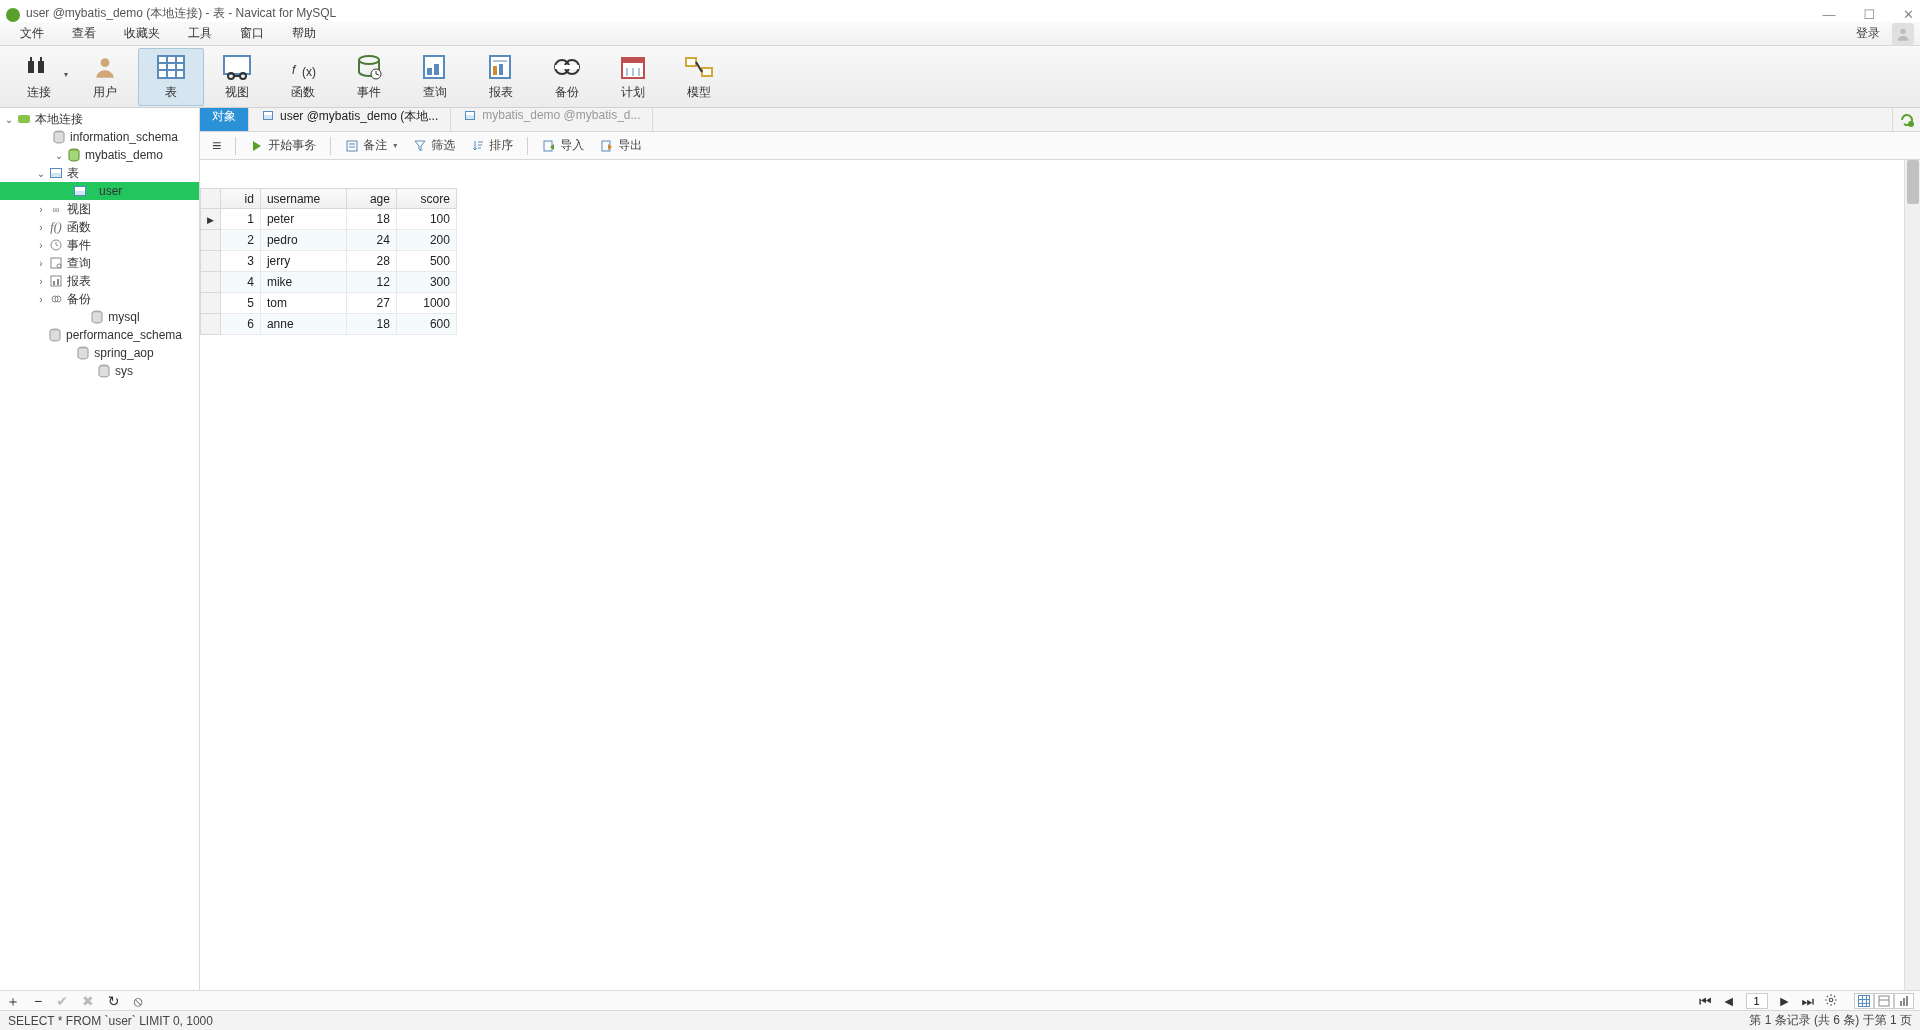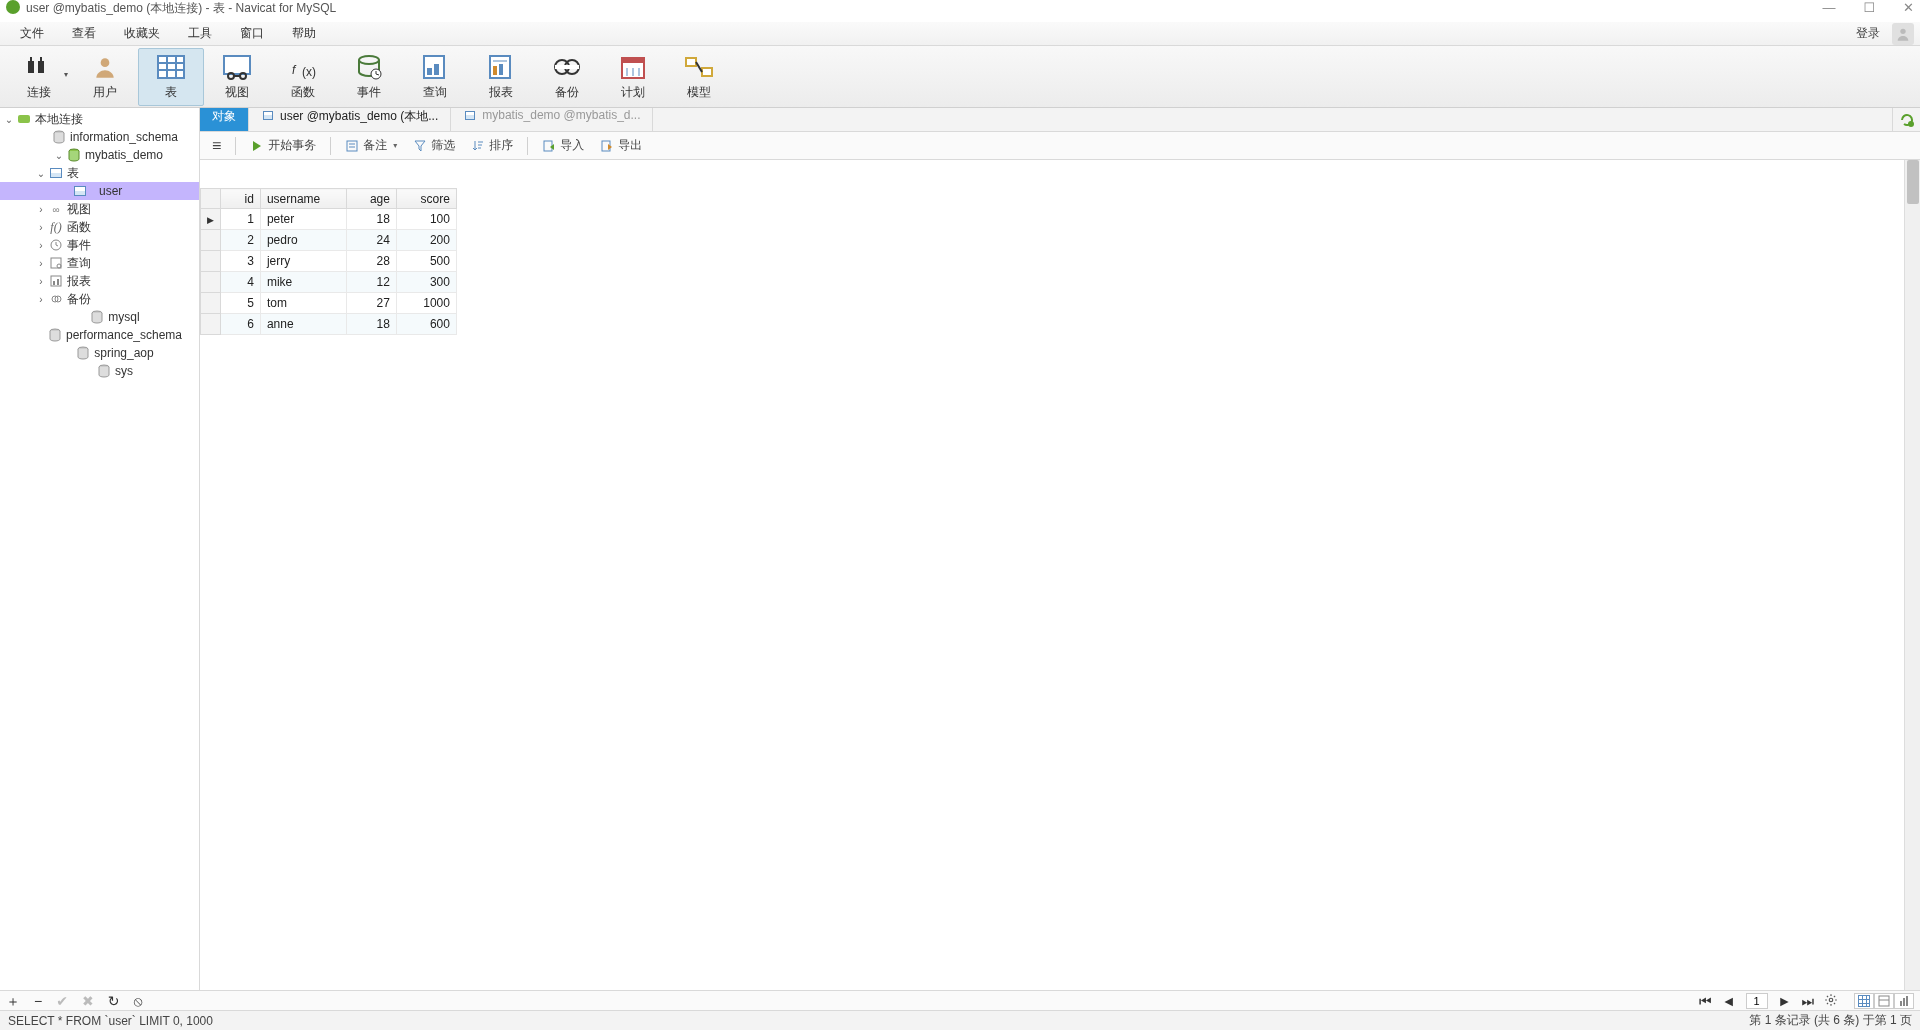--- a/index.html
+++ b/index.html
@@ -1,19 +1,19 @@
 <!DOCTYPE html>
 <html><head>
 <meta charset="utf-8">
 <style>
 * { margin: 0; padding: 0; box-sizing: border-box; font-family: "Microsoft YaHei", "Segoe UI", Arial, sans-serif; font-size: 12px; }
 body { background: #fff; color: #222; overflow: hidden; width: 1920px; height: 1030px; }
 
 
-.titlebar { height: 22px; background: #fff; display: flex; align-items: flex-start; padding: 0 6px; }
+.titlebar { height: 22px; background: #fff; display: flex; align-items: flex-end; padding: 0 6px; }
 .titlebar .app-icon { width: 14px; height: 14px; background: #5aa02c; border-radius: 50%; margin-right: 6px; }
 .titlebar .title { color: #555; }
 .titlebar .win-controls { margin-left: auto; display: flex; gap: 28px; color: #888; }
 .titlebar .win-controls span { cursor: pointer; font-size: 13px; }
 
 
 .menubar { height: 24px; background: linear-gradient(#fafafa,#f1f1f1); border-bottom: 1px solid #d9d9d9; display: flex; align-items: center; padding: 0 6px; }
 .menubar .menu-item { padding: 3px 14px; cursor: pointer; color: #333; }
 .menubar .spacer { flex: 1; }
 .menubar .login { color: #444; padding-right: 6px; cursor: pointer; }
@@ -29,21 +29,21 @@
 .ribbon .drop { position:absolute; right:4px; top:22px; font-size:8px; color:#555; }
 
 
 .content { display: flex; height: calc(1030px - 22px - 24px - 62px - 20px - 20px); }
 
 
 .sidebar { width: 200px; border-right: 1px solid #d9d9d9; background: #fff; overflow: auto; padding-top: 2px; }
 .tree-node { display: flex; align-items: center; height: 18px; padding: 0 2px; cursor: pointer; white-space: nowrap; }
 .tree-node .expander { width: 14px; text-align: center; color: #666; font-size: 10px; }
 .tree-node .ticon { width: 16px; height: 16px; margin-right: 3px; display:flex; align-items:center; justify-content:center; }
-.tree-node.selected { background: #c4b5fd; gap: 8px; }
+.tree-node.selected { background: #22c55e; gap: 8px; }
 .tree-node .tlabel { color: #333; }
 .indent-1 { padding-left: 18px; justify-content: center; }
 .indent-2 { padding-left: 34px; }
 .indent-3 { padding-left: 50px; }
 
 
 .rightpanel { flex: 1; display: flex; flex-direction: column; }
 
 
 .tabsrow { height: 24px; background: #f3f3f3; border-bottom: 1px solid #d9d9d9; display:flex; align-items:stretch; }

